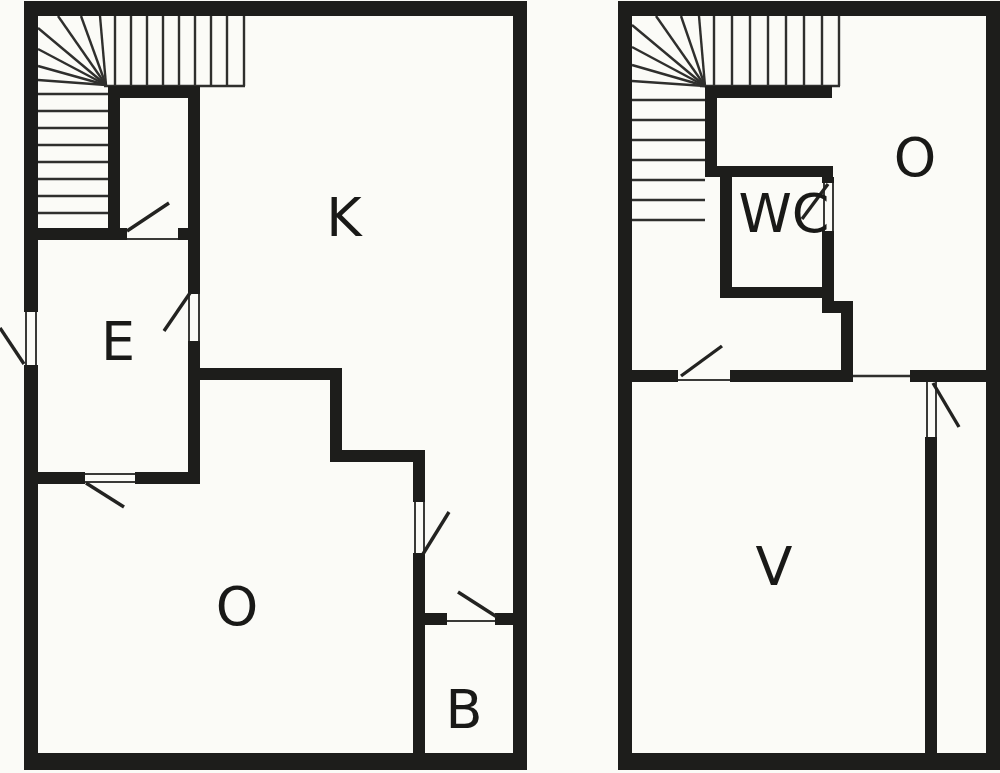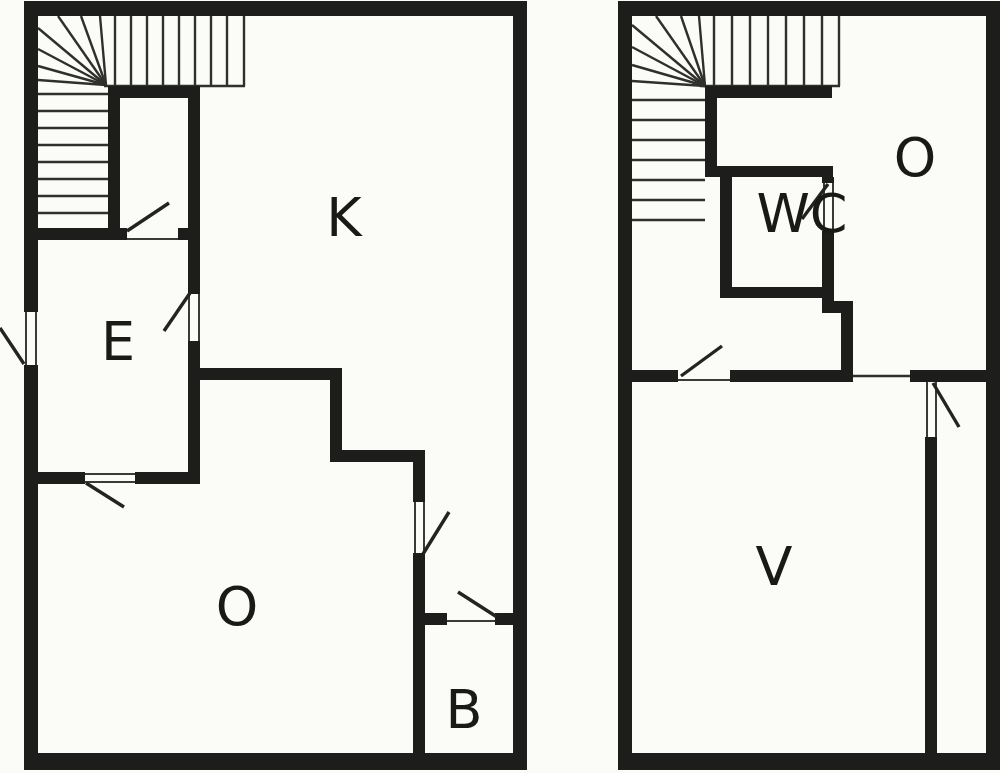--- a/index.html
+++ b/index.html
@@ -166,16 +166,16 @@
         </g>
         <line x1="853" y1="376" x2="910" y2="376" class="thin"></line>
       </g>
     </svg>
   <div id="labels">
       <div class="room-label" style="left: 344px; top: 218px;">K</div>
       <div class="room-label" style="left: 118px; top: 342px;">E</div>
       <div class="room-label" style="left: 237px; top: 607px;">O</div>
       <div class="room-label" style="left: 464px; top: 710px;">B</div>
       <div class="room-label" style="left: 915px; top: 158px;">O</div>
-      <div class="room-label" style="left: 802px; top: 214px;">WC</div>
+      <div class="room-label" style="left: 784px; top: 214px;">WC</div>
       <div class="room-label" style="left: 774px; top: 567px;">V</div>
     </div>
 </div>
 
 </body></html>

